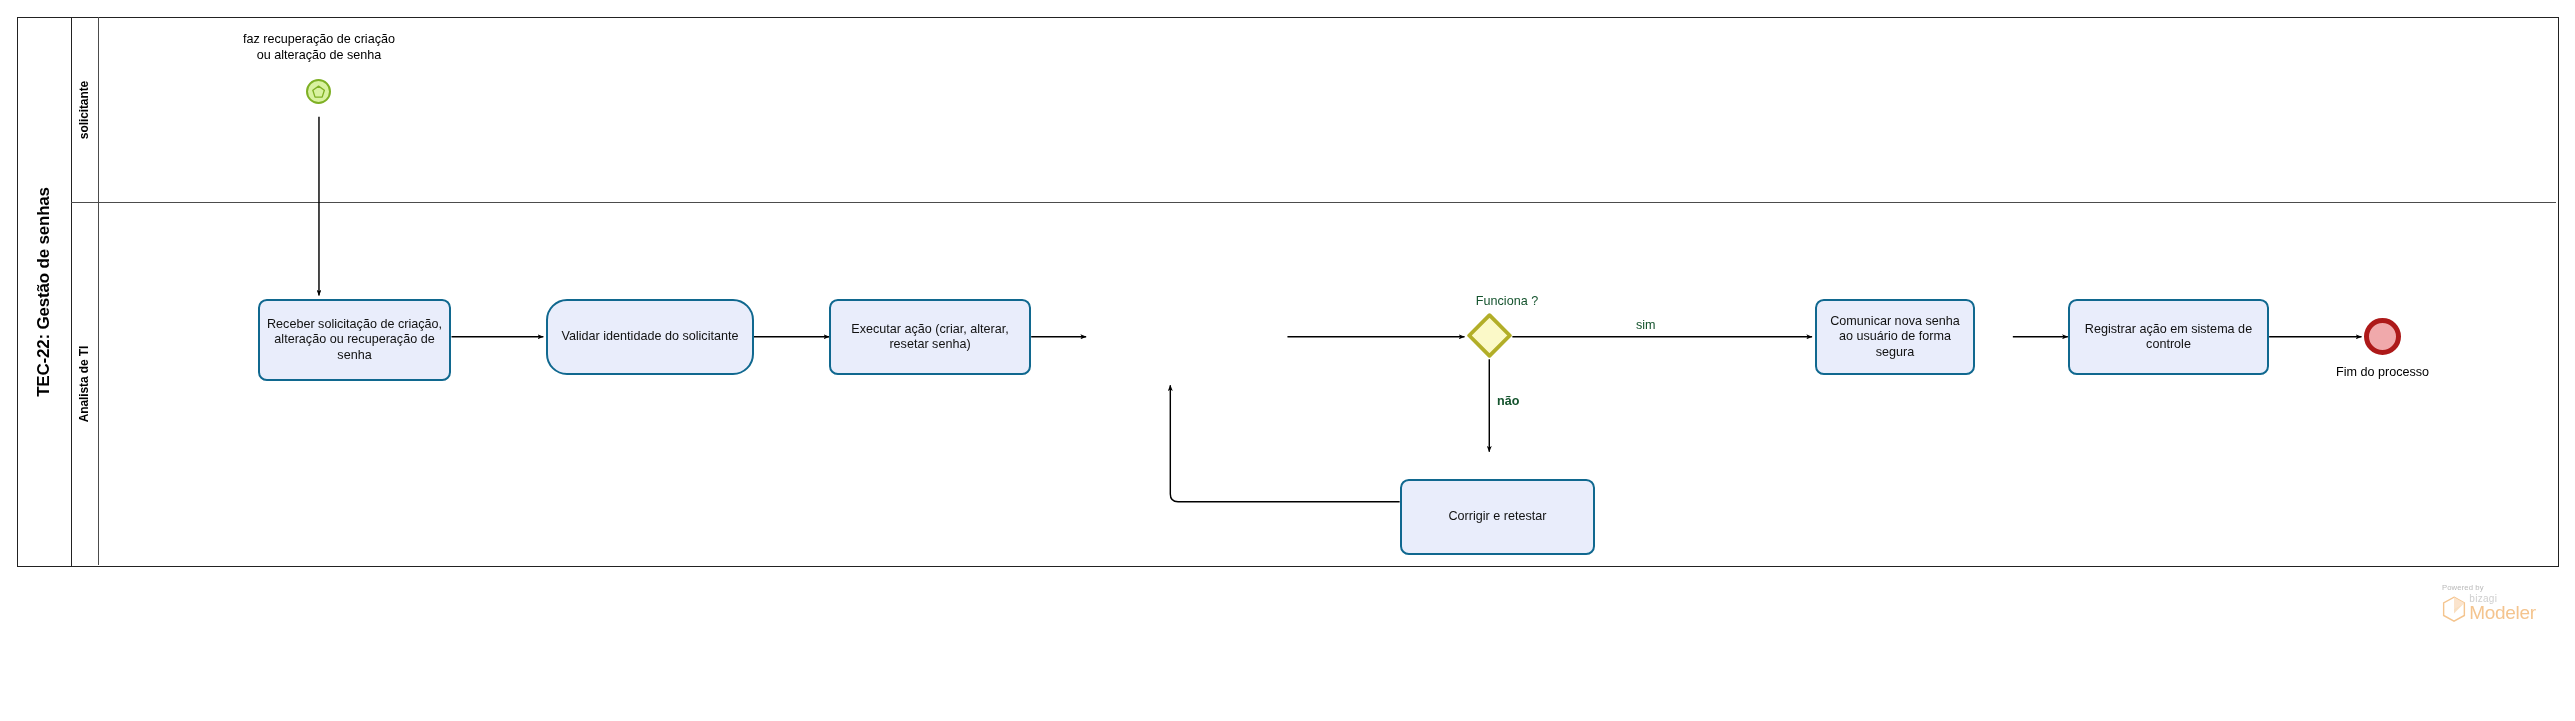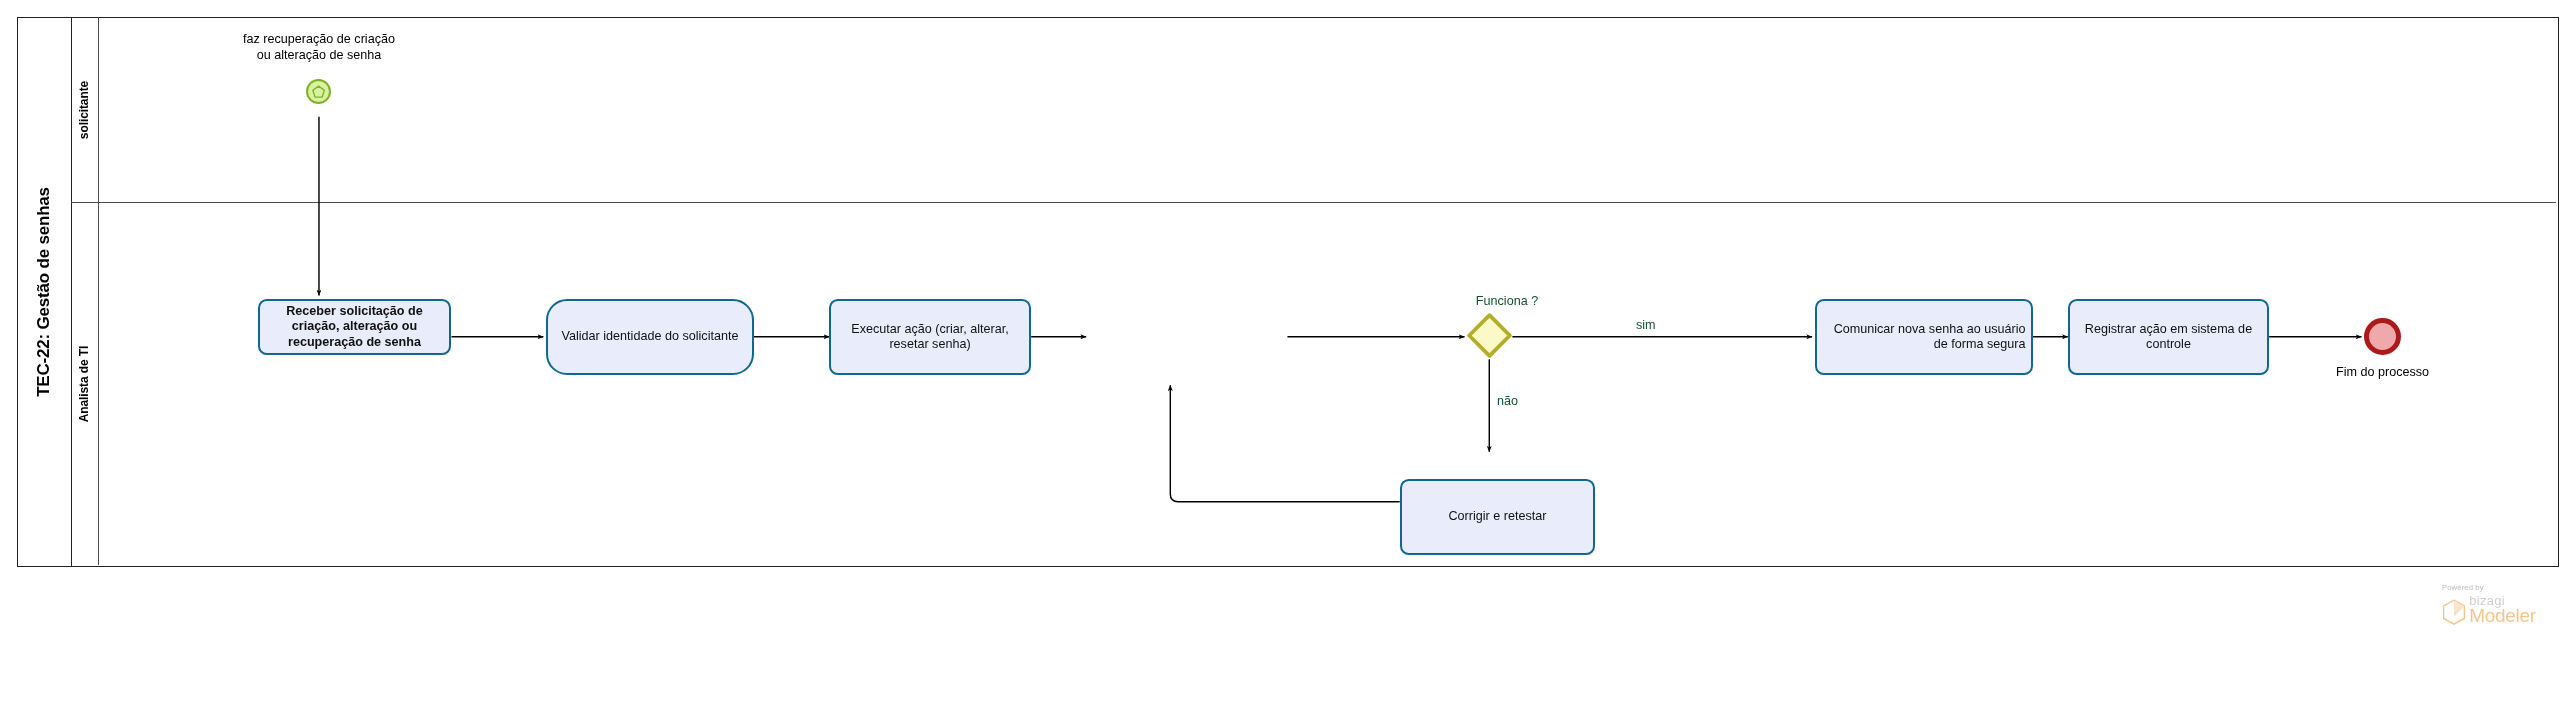--- a/index.html
+++ b/index.html
@@ -109,21 +109,21 @@
     border: 5px solid #ad1919;
     box-sizing: border-box;
   }
 
   
   .flow-label {
     font-size: 12.6px;
     color: #14532d;
     white-space: nowrap;
   }
-  .flow-label.bold { font-weight: normal; }
+  .flow-label.bold { font-weight: bold; }
   .event-label {
     font-size: 12.6px;
     color: #000000;
     text-align: center;
     line-height: 1.25;
   }
 
   
   #wires { left: 0; top: 0; width: 2576px; height: 722px; pointer-events: none; }
 
@@ -134,21 +134,21 @@
   }
   #wm-powered {
     font-size: 7.7px;
     color: #b9b9b9;
     letter-spacing: 0.1px;
   }
   #wm-row { display: flex; align-items: flex-end; margin-top: 2.2px; }
   #wm-logo { width: 24px; height: 26.4px; }
   #wm-textblock { margin-left: 3.3px; line-height: 1; }
   #wm-bizagi {
-    font-size: 13px;
+    font-size: 10px;
     color: #cfcfcf;
     letter-spacing: 0.3px;
   }
   #wm-modeler {
     font-size: 19px;
     color: #f4c48e;
     letter-spacing: -0.3px;
     margin-top: -1.1px;
   }
 </style>
@@ -205,34 +205,34 @@
     <div>faz recuperação de criação</div>
     <div>ou alteração de senha</div>
   </div>
 
   <div class="abs start-event" style="left:306px; top:79px;">
     <svg width="13.2" height="13.2" viewBox="0 0 24 24">
       <polygon points="12,2 22.5,9.6 18.5,22 5.5,22 1.5,9.6" fill="#d9f2a0" stroke="#7eb024" stroke-width="2.4" stroke-linejoin="round"></polygon>
     </svg>
   </div>
 
-  <div class="abs task" style="left:258px; top:299px; width:193px; height:56px;font-weight:bold;">
+  <div class="abs task" style="left:258px; top:299px; width:193px; height:82px;">
     <span>Receber solicitação de criação, alteração ou recuperação de senha</span>
   </div>
 
   <div class="abs task" style="left:546px; top:299px; width:208px; height:76px;border-radius:21px;">
     <span>Validar identidade do solicitante</span>
   </div>
 
   <div class="abs task" style="left:829px; top:299px; width:202px; height:76px;">
     <span>Executar ação (criar, alterar, resetar senha)</span>
   </div>
 
 
-  <div class="abs task" style="left:1815px; top:299px; width:218px; height:76px;text-align:right;">
+  <div class="abs task" style="left:1815px; top:299px; width:160px; height:76px;">
     <span>Comunicar nova senha ao usuário de forma segura</span>
   </div>
 
   <div class="abs task" style="left:2068px; top:299px; width:201px; height:76px;">
     <span>Registrar ação em sistema de controle</span>
   </div>
 
   <div class="abs task" style="left:1400px; top:479px; width:195px; height:76px;">
     <span>Corrigir e retestar</span>
   </div>

